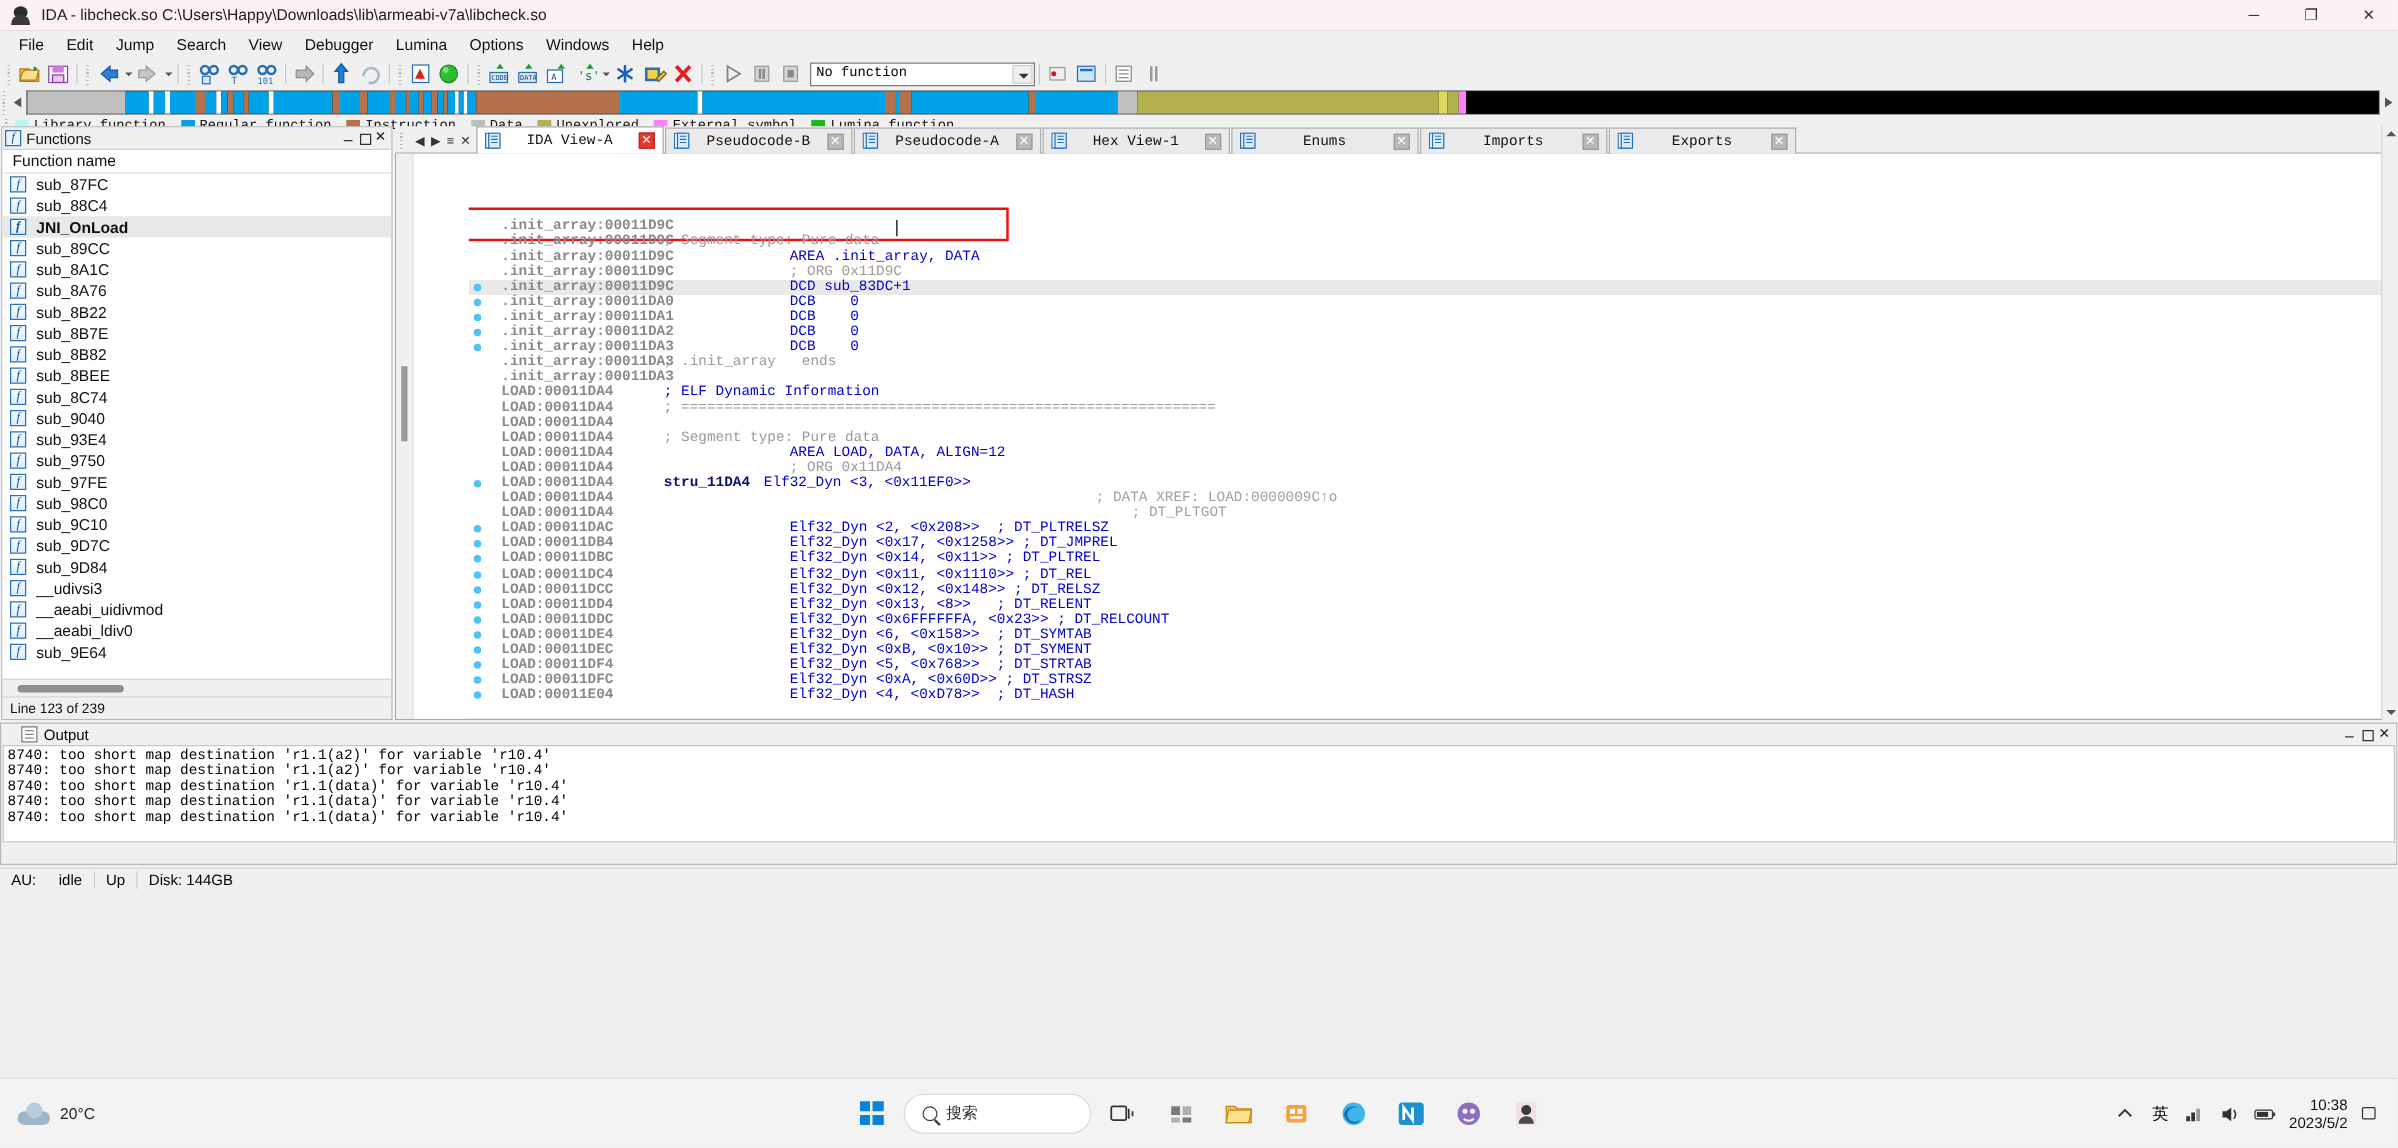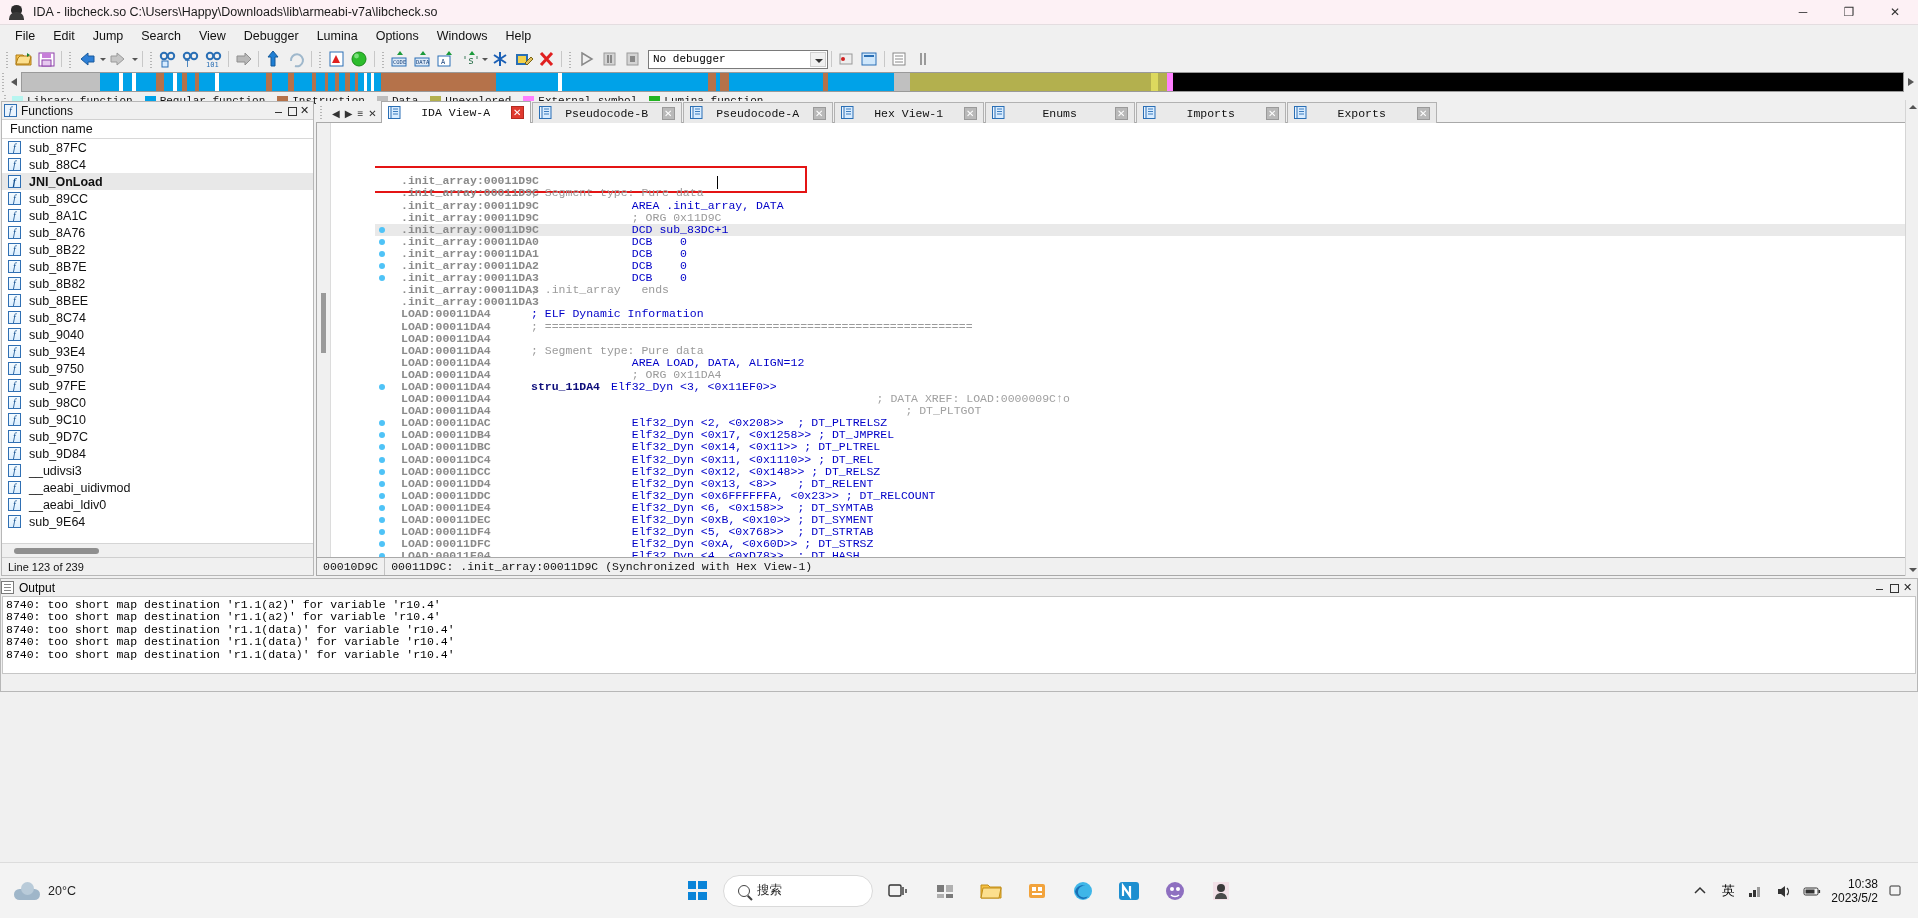--- a/index.html
+++ b/index.html
@@ -112,21 +112,21 @@
   .dis-status .seg:last-child { border-right:none; }
 
   .rightscroll { position:absolute; right:0; top:100px; width:13px; height:476px; background:#f0f0f0; border-left:1px solid #d5d5d5; }
   .rightscroll .up, .rightscroll .dn { width:13px; height:13px; position:relative; }
   .rightscroll .up:after { content:""; position:absolute; left:3px; top:5px; border-left:4px solid transparent; border-right:4px solid transparent; border-bottom:4px solid #555; }
   .rightscroll .dn { position:absolute; bottom:0; }
   .rightscroll .dn:after { content:""; position:absolute; left:3px; top:5px; border-left:4px solid transparent; border-right:4px solid transparent; border-top:4px solid #555; }
 
   
   .output { position:absolute; left:0; top:578px; width:1918px; height:114px; background:#f0f0f0; border:1px solid #b7b7b7; }
-  .out-head { height:17px; display:flex; align-items:center; padding-left:0; }
+  .out-head { height:17px; display:flex; align-items:center; padding-left:16px; }
   .out-ico { width:13px; height:13px; border:1px solid #7a7a7a; background:#fff; margin-right:5px; position:relative; }
   .out-ico:before { content:""; position:absolute; left:2px; top:2px; right:2px; height:1px; background:#888; box-shadow:0 3px 0 #888, 0 6px 0 #888; }
   .out-title { font-size:12px; }
   .out-btns { margin-left:auto; display:flex; gap:3px; padding-right:4px; }
   .out-body { height:78px; background:#fff; border:1px solid #c6c6c6; margin:0 1px; font-family:"Liberation Mono",monospace; font-size:11.5px; line-height:12.4px; padding:2px 0 0 3px; overflow:hidden; }
   .out-body div { white-space:pre; }
   .out-input { height:16px; display:flex; align-items:center; }
   .out-input .pybox { width:40px; height:15px; background:#fff; border:1px solid #9a9a9a; font-size:11px; display:flex; align-items:center; padding-left:2px; }
   .out-input .line { flex:1; height:15px; background:#fff; border:1px solid #c8c8c8; border-left:none; }
 
@@ -330,21 +330,21 @@
           <rect x="11" y="6" width="2" height="8" fill="#888"></rect>
         </svg>
     </div>
     <div class="tb-ico">
       <svg width="21" height="20" viewBox="0 0 21 20">
           <rect x="5" y="4" width="11" height="12" fill="#d4d4d4" stroke="#9a9a9a"></rect>
           <rect x="8" y="7" width="5" height="6" fill="#888"></rect>
         </svg>
     </div>
     <div class="dbg-select">
-      <span>No debugger</span>
+      <span>No function</span>
       <span class="arrow"></span>
     </div>
     <div class="tb-sep"></div>
     <div class="tb-ico">
       <svg width="21" height="20" viewBox="0 0 21 20">
           <rect x="4" y="5" width="12" height="10" fill="#eee" stroke="#999"></rect>
           <circle cx="7" cy="10" r="2" fill="#d02020"></circle>
         </svg>
     </div>
     <div class="tb-ico">
@@ -647,24 +647,20 @@
       <div class="disasm-wrap">
         <div class="dis-gutter">
             <div class="gthumb"></div>
           </div>
         <div class="dis-arrowcol"></div>
         <div class="dis-code" id="discode">
           <div class="redbox" style="left:-38px; top:43px; width:470px; height:27px;"></div>
           <div class="caret" style="left:342px; top:53px; height:13px;"></div>
         <div class="cline" style="padding-left: 26px;"><span class="c-addr" style="display: inline-block; width: 130px;">.init_array:00011D9C</span><span class="c-grey"></span></div><div class="cline" style="padding-left: 26px;"><span class="c-addr" style="display: inline-block; width: 130px;">.init_array:00011D9C</span><span class="c-grey">; Segment type: Pure data</span></div><div class="cline" style="padding-left: 26px;"><span class="c-addr" style="display: inline-block; width: 130px;">.init_array:00011D9C</span><span class="c-blue" style="margin-left: 100.8px;">AREA .init_array, DATA</span></div><div class="cline" style="padding-left: 26px;"><span class="c-addr" style="display: inline-block; width: 130px;">.init_array:00011D9C</span><span class="c-grey" style="margin-left: 100.8px;">; ORG 0x11D9C</span></div><div class="cline hl" style="padding-left: 26px;"><span class="dot" style="left: 4px;"></span><span class="c-addr" style="display: inline-block; width: 130px;">.init_array:00011D9C</span><span class="c-blue" style="margin-left: 100.8px;">DCD sub_83DC+1</span></div><div class="cline" style="padding-left: 26px;"><span class="dot" style="left: 4px;"></span><span class="c-addr" style="display: inline-block; width: 130px;">.init_array:00011DA0</span><span class="c-blue" style="margin-left: 100.8px;">DCB    0</span></div><div class="cline" style="padding-left: 26px;"><span class="dot" style="left: 4px;"></span><span class="c-addr" style="display: inline-block; width: 130px;">.init_array:00011DA1</span><span class="c-blue" style="margin-left: 100.8px;">DCB    0</span></div><div class="cline" style="padding-left: 26px;"><span class="dot" style="left: 4px;"></span><span class="c-addr" style="display: inline-block; width: 130px;">.init_array:00011DA2</span><span class="c-blue" style="margin-left: 100.8px;">DCB    0</span></div><div class="cline" style="padding-left: 26px;"><span class="dot" style="left: 4px;"></span><span class="c-addr" style="display: inline-block; width: 130px;">.init_array:00011DA3</span><span class="c-blue" style="margin-left: 100.8px;">DCB    0</span></div><div class="cline" style="padding-left: 26px;"><span class="c-addr" style="display: inline-block; width: 130px;">.init_array:00011DA3</span><span class="c-grey">; .init_array   ends</span></div><div class="cline" style="padding-left: 26px;"><span class="c-addr" style="display: inline-block; width: 130px;">.init_array:00011DA3</span><span class="c-grey"></span></div><div class="cline" style="padding-left: 26px;"><span class="c-addr" style="display: inline-block; width: 130px;">LOAD:00011DA4</span><span class="c-blue">; ELF Dynamic Information</span></div><div class="cline" style="padding-left: 26px;"><span class="c-addr" style="display: inline-block; width: 130px;">LOAD:00011DA4</span><span class="c-grey">; ==============================================================</span></div><div class="cline" style="padding-left: 26px;"><span class="c-addr" style="display: inline-block; width: 130px;">LOAD:00011DA4</span><span class="c-grey"></span></div><div class="cline" style="padding-left: 26px;"><span class="c-addr" style="display: inline-block; width: 130px;">LOAD:00011DA4</span><span class="c-grey">; Segment type: Pure data</span></div><div class="cline" style="padding-left: 26px;"><span class="c-addr" style="display: inline-block; width: 130px;">LOAD:00011DA4</span><span class="c-blue" style="margin-left: 100.8px;">AREA LOAD, DATA, ALIGN=12</span></div><div class="cline" style="padding-left: 26px;"><span class="c-addr" style="display: inline-block; width: 130px;">LOAD:00011DA4</span><span class="c-grey" style="margin-left: 100.8px;">; ORG 0x11DA4</span></div><div class="cline" style="padding-left: 26px;"><span class="dot" style="left: 4px;"></span><span class="c-addr" style="display: inline-block; width: 130px;">LOAD:00011DA4</span><span class="c-name" style="display: inline-block; width: 80px;">stru_11DA4</span><span class="c-blue" style="margin-left: 0px;">Elf32_Dyn &lt;3, &lt;0x11EF0&gt;&gt;</span></div><div class="cline" style="padding-left: 26px;"><span class="c-addr" style="display: inline-block; width: 130px;">LOAD:00011DA4</span><span class="c-xref" style="margin-left: 345.6px;">; DATA XREF: LOAD:0000009C↑o</span></div><div class="cline" style="padding-left: 26px;"><span class="c-addr" style="display: inline-block; width: 130px;">LOAD:00011DA4</span><span class="c-xref" style="margin-left: 374.4px;">; DT_PLTGOT</span></div><div class="cline" style="padding-left: 26px;"><span class="dot" style="left: 4px;"></span><span class="c-addr" style="display: inline-block; width: 130px;">LOAD:00011DAC</span><span class="c-blue" style="margin-left: 100.8px;">Elf32_Dyn &lt;2, &lt;0x208&gt;&gt;  ; DT_PLTRELSZ</span></div><div class="cline" style="padding-left: 26px;"><span class="dot" style="left: 4px;"></span><span class="c-addr" style="display: inline-block; width: 130px;">LOAD:00011DB4</span><span class="c-blue" style="margin-left: 100.8px;">Elf32_Dyn &lt;0x17, &lt;0x1258&gt;&gt; ; DT_JMPREL</span></div><div class="cline" style="padding-left: 26px;"><span class="dot" style="left: 4px;"></span><span class="c-addr" style="display: inline-block; width: 130px;">LOAD:00011DBC</span><span class="c-blue" style="margin-left: 100.8px;">Elf32_Dyn &lt;0x14, &lt;0x11&gt;&gt; ; DT_PLTREL</span></div><div class="cline" style="padding-left: 26px;"><span class="dot" style="left: 4px;"></span><span class="c-addr" style="display: inline-block; width: 130px;">LOAD:00011DC4</span><span class="c-blue" style="margin-left: 100.8px;">Elf32_Dyn &lt;0x11, &lt;0x1110&gt;&gt; ; DT_REL</span></div><div class="cline" style="padding-left: 26px;"><span class="dot" style="left: 4px;"></span><span class="c-addr" style="display: inline-block; width: 130px;">LOAD:00011DCC</span><span class="c-blue" style="margin-left: 100.8px;">Elf32_Dyn &lt;0x12, &lt;0x148&gt;&gt; ; DT_RELSZ</span></div><div class="cline" style="padding-left: 26px;"><span class="dot" style="left: 4px;"></span><span class="c-addr" style="display: inline-block; width: 130px;">LOAD:00011DD4</span><span class="c-blue" style="margin-left: 100.8px;">Elf32_Dyn &lt;0x13, &lt;8&gt;&gt;   ; DT_RELENT</span></div><div class="cline" style="padding-left: 26px;"><span class="dot" style="left: 4px;"></span><span class="c-addr" style="display: inline-block; width: 130px;">LOAD:00011DDC</span><span class="c-blue" style="margin-left: 100.8px;">Elf32_Dyn &lt;0x6FFFFFFA, &lt;0x23&gt;&gt; ; DT_RELCOUNT</span></div><div class="cline" style="padding-left: 26px;"><span class="dot" style="left: 4px;"></span><span class="c-addr" style="display: inline-block; width: 130px;">LOAD:00011DE4</span><span class="c-blue" style="margin-left: 100.8px;">Elf32_Dyn &lt;6, &lt;0x158&gt;&gt;  ; DT_SYMTAB</span></div><div class="cline" style="padding-left: 26px;"><span class="dot" style="left: 4px;"></span><span class="c-addr" style="display: inline-block; width: 130px;">LOAD:00011DEC</span><span class="c-blue" style="margin-left: 100.8px;">Elf32_Dyn &lt;0xB, &lt;0x10&gt;&gt; ; DT_SYMENT</span></div><div class="cline" style="padding-left: 26px;"><span class="dot" style="left: 4px;"></span><span class="c-addr" style="display: inline-block; width: 130px;">LOAD:00011DF4</span><span class="c-blue" style="margin-left: 100.8px;">Elf32_Dyn &lt;5, &lt;0x768&gt;&gt;  ; DT_STRTAB</span></div><div class="cline" style="padding-left: 26px;"><span class="dot" style="left: 4px;"></span><span class="c-addr" style="display: inline-block; width: 130px;">LOAD:00011DFC</span><span class="c-blue" style="margin-left: 100.8px;">Elf32_Dyn &lt;0xA, &lt;0x60D&gt;&gt; ; DT_STRSZ</span></div><div class="cline" style="padding-left: 26px;"><span class="dot" style="left: 4px;"></span><span class="c-addr" style="display: inline-block; width: 130px;">LOAD:00011E04</span><span class="c-blue" style="margin-left: 100.8px;">Elf32_Dyn &lt;4, &lt;0xD78&gt;&gt;  ; DT_HASH</span></div></div>
       </div>
-      <div class="dis-status">
-        <div class="seg">00010D9C</div>
-        <div class="seg">00011D9C: .init_array:00011D9C (Synchronized with Hex View-1)</div>
-      </div>
     </div>
   </div>
 
   <div class="rightscroll">
     <div class="up"></div>
     <div class="dn"></div>
   </div>
 
   <div class="output">
     <div class="out-head">
@@ -678,20 +674,28 @@
     </div>
     <div class="out-body" id="outbody">
         <div>8740: too short map destination 'r1.1(a2)' for variable 'r10.4'</div>
         <div>8740: too short map destination 'r1.1(a2)' for variable 'r10.4'</div>
         <div>8740: too short map destination 'r1.1(data)' for variable 'r10.4'</div>
         <div>8740: too short map destination 'r1.1(data)' for variable 'r10.4'</div>
         <div>8740: too short map destination 'r1.1(data)' for variable 'r10.4'</div>
       </div>
   </div>
 
+  <div class="botstatus">
+    <div class="cell">AU:</div>
+    <div class="cell">idle</div>
+    <div class="div"></div>
+    <div class="cell">Up</div>
+    <div class="div"></div>
+    <div class="cell">Disk: 144GB</div>
+  </div>
 
   <div class="taskbar">
     <div class="tb-weather">
       <div class="cloud"></div>
       <div class="temp">20°C</div>
     </div>
     <div class="tb-center">
       <div class="tbi">
         <div class="win-logo">
             <i></i>

